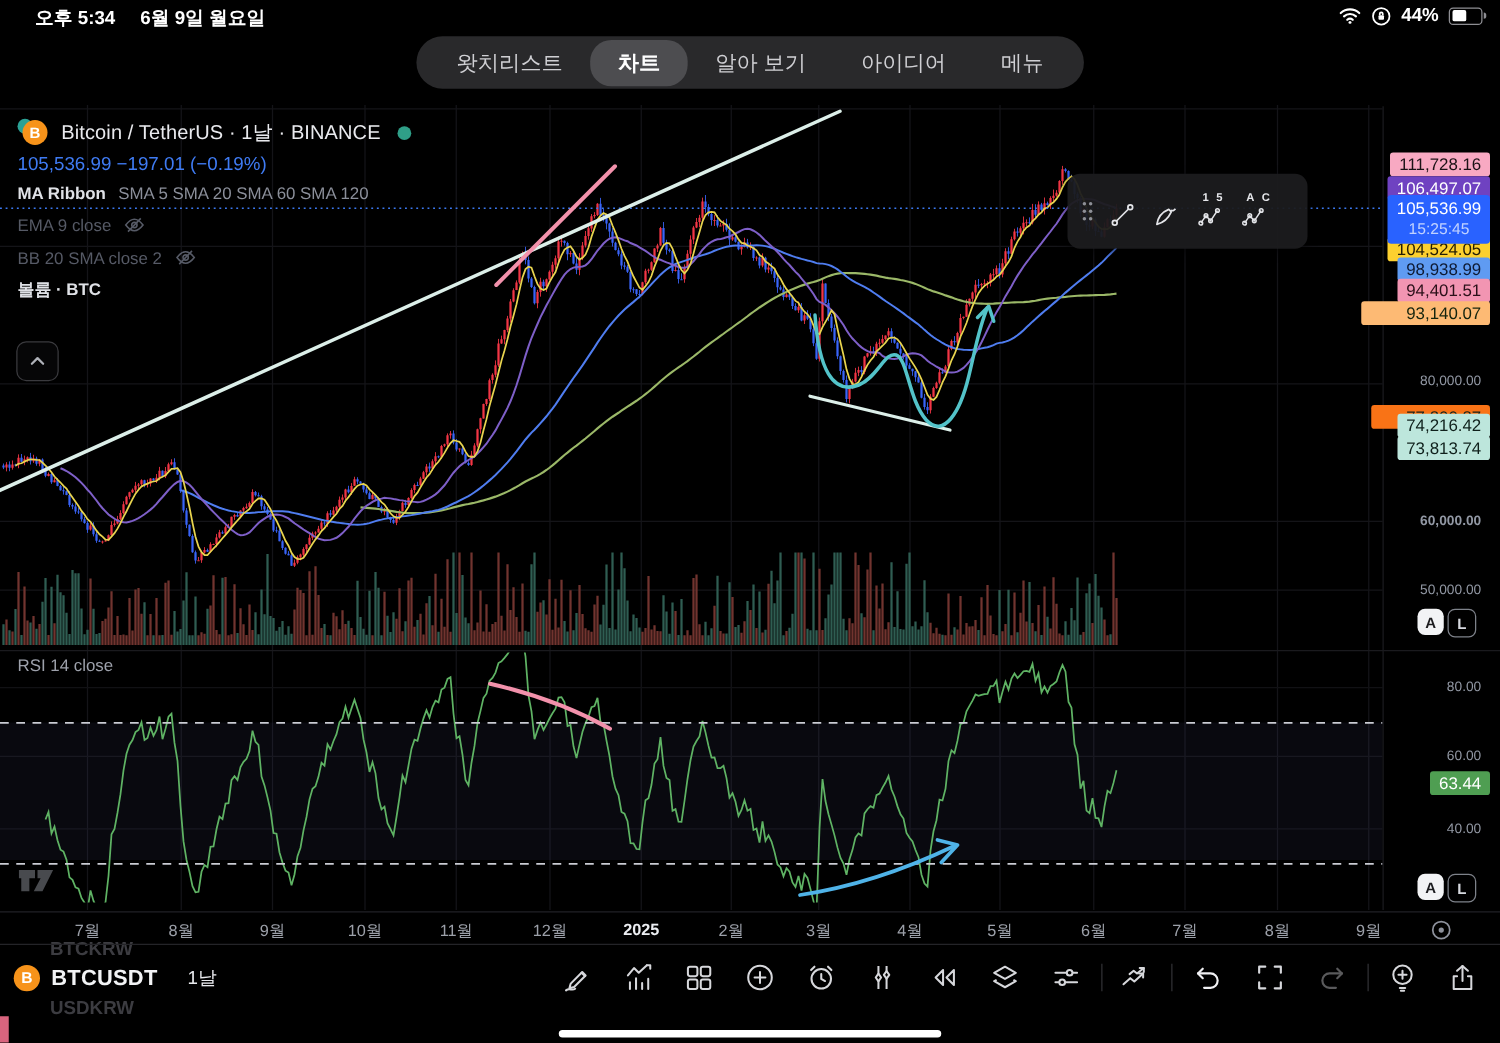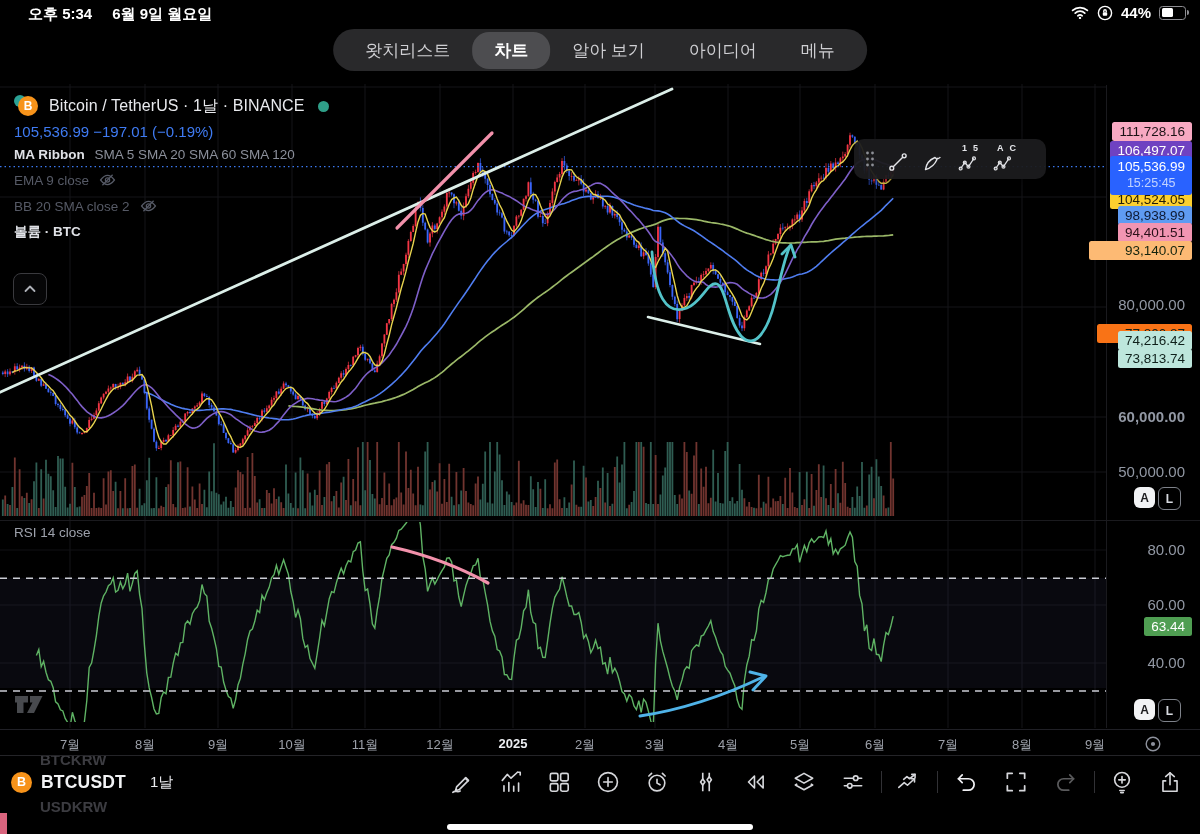--- a/index.html
+++ b/index.html
@@ -29,35 +29,35 @@
   .lg-price{color:#3f7bf3;font-size:15px;margin-top:5px;height:20px;}
   .lg-row3{margin-top:4px;font-size:13.5px;height:20px;}
   .lg-row3 .w{color:#dfe1e6;font-weight:700;}
   .lg-row3 .g{color:#8b8f9a;margin-left:6px;}
   .ind-row{display:flex;align-items:center;gap:10px;font-size:13.5px;height:26px;color:#565a66;}
   .ind-row.on{color:#dfe1e6;font-weight:700;}
   #collapse-btn{position:absolute;left:13px;top:273px;width:32px;height:30px;border:1px solid #3a3a3e;border-radius:8px;
     background:rgba(10,10,12,.6);display:flex;align-items:center;justify-content:center;z-index:5;}
   
   .tag{position:absolute;right:8px;height:19px;line-height:19px;font-size:13.5px;border-radius:2.5px;padding:0 7px;font-weight:500;z-index:4;}
-  .tick{position:absolute;right:8px;height:18px;line-height:18px;font-size:15px;color:#9298a4;padding:0 7px;z-index:3;}
+  .tick{position:absolute;right:8px;height:18px;line-height:18px;font-size:11px;color:#9298a4;padding:0 7px;z-index:3;}
   #cur-tag{position:absolute;right:8px;top:156px;background:#2962ff;color:#fff;border-radius:3px;
     padding:2px 7px 3px;text-align:center;font-size:13.5px;line-height:17px;z-index:4;}
   #cur-tag .t{display:block;font-size:12.5px;color:rgba(230,238,255,.8);}
   .scale-btn{position:absolute;width:21px;height:21px;border-radius:6px;font-size:12px;font-weight:700;
     display:flex;align-items:center;justify-content:center;z-index:6;}
   .scale-btn.a{background:#f2f3f5;color:#1c1c1f;}
   .scale-btn.l{background:rgba(0,0,0,.4);border:1.5px solid #7e828a;color:#d6d9df;}
   
   #rsi-label{position:absolute;left:14px;top:525px;font-size:13.5px;color:#9da1ab;z-index:5;}
   .month{position:absolute;top:736px;transform:translateX(-50%);font-size:13px;color:#9ca0a9;z-index:3;}
   .month.bold{color:#eceef2;font-weight:700;}
   
   #float-bar{position:absolute;left:854px;top:139px;width:170px;height:36px;background:rgba(27,27,29,.95);
-    border-radius:10px;display:flex;align-items:center;gap:11px;padding:2px 11px;z-index:7;box-shadow:0 2px 8px rgba(0,0,0,.5);}
+    border-radius:10px;display:flex;align-items:center;gap:11px;padding:12px 11px;z-index:7;box-shadow:0 2px 8px rgba(0,0,0,.5);}
   .fslot{position:relative;width:24px;height:30px;display:flex;align-items:flex-end;justify-content:center;}
   .fnum{position:absolute;top:-1px;left:0;right:0;text-align:center;font-size:9px;font-weight:700;color:#e6e7eb;letter-spacing:6px;text-indent:6px;}
   
   #bottom-sep{position:absolute;left:0;top:755px;width:1200px;height:1px;background:#242428;z-index:8;}
   .ghost-row{position:absolute;left:40px;font-size:15px;font-weight:700;color:#3c3c41;z-index:2;}
   #symbol-row{position:absolute;left:0;top:766px;height:32px;display:flex;align-items:center;z-index:9;}
   #symbol-row .btc{width:21px;height:21px;border-radius:50%;background:#f7931a;color:#fff;font-weight:700;
     font-size:12.5px;line-height:21px;text-align:center;margin-left:11px;}
   #symbol-row .sym{color:#f2f3f5;font-size:17.5px;font-weight:700;margin-left:9px;letter-spacing:.2px;}
   #symbol-row .intv{color:#e8e9ed;font-size:15px;margin-left:24px;}

